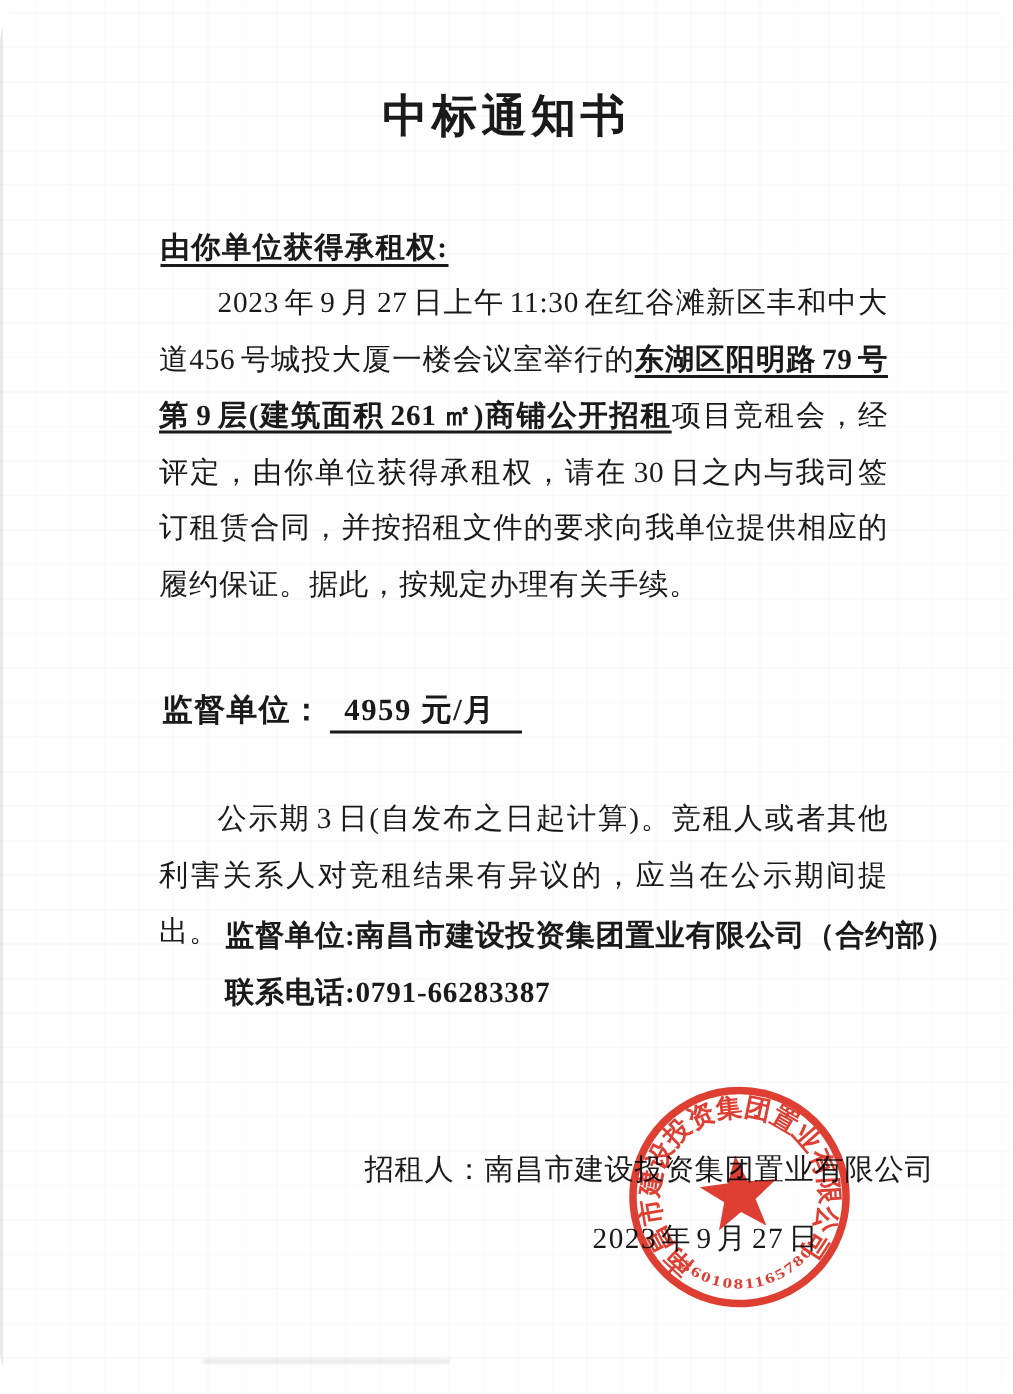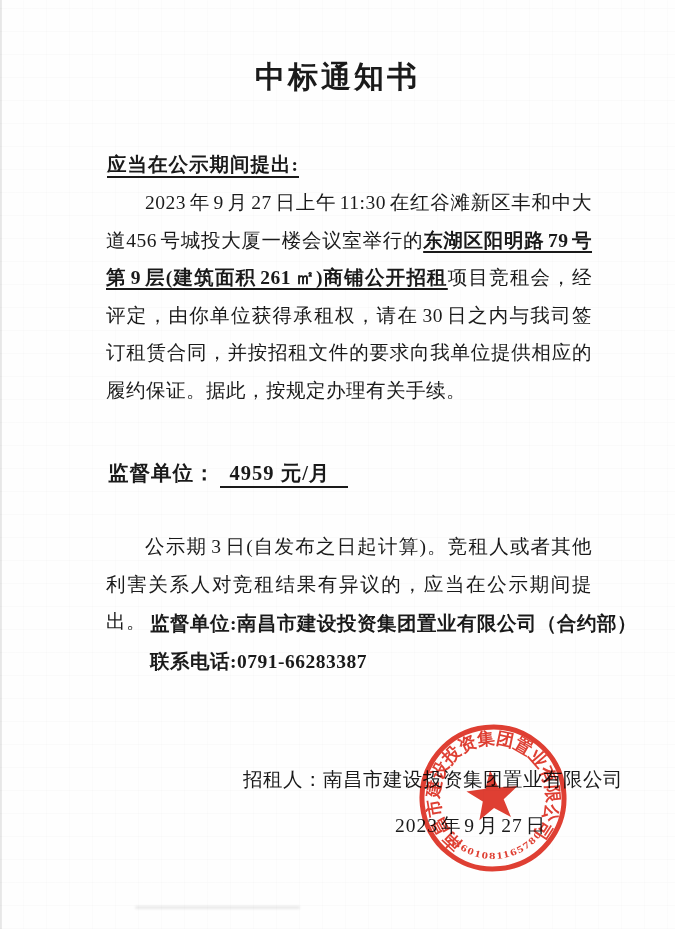--- a/index.html
+++ b/index.html
@@ -6,20 +6,21 @@
   .page {
     position:relative;
     width:675px; height:929px;
     background-color:#fefefe;
     background-image:
       repeating-linear-gradient(0deg, rgba(0,0,0,0.014) 0, rgba(0,0,0,0.014) 1px, transparent 1px, transparent 23px),
       repeating-linear-gradient(90deg, rgba(0,0,0,0.012) 0, rgba(0,0,0,0.012) 1px, transparent 1px, transparent 23px);
     font-family:"Liberation Serif","DejaVu Serif",serif;
     color:#1a1a1a;
     overflow:hidden;
+    border-radius:28px;
   }
   .edge-left {
     position:absolute; left:0; top:0; width:2px; height:100%;
     background:rgba(0,0,0,0.08);
   }
   .title {
     position:absolute; top:57px; left:0; width:100%; margin:0;
     text-align:center; font-size:30px; font-weight:bold; letter-spacing:3px;
   }
   .addressee {
@@ -77,21 +78,21 @@
   }
 </style>
 </head>
 <body>
 
 <div class="page" style="--seal-color: #dd2a1c;">
   <div class="edge-left"></div>
 
   <h1 class="title">中标通知书</h1>
 
-  <div class="addressee">应当在公示期间提出:</div>
+  <div class="addressee">由你单位获得承租权:</div>
 
   <p class="body para1"><span>2023 年 9 月 27 日上午 11:30 在红谷滩新区丰和中大道456 号城投大厦一楼会议室举行的</span><span class="em-underline">东湖区阳明路 79 号第 9 层(建筑面积 261 ㎡)商铺公开招租</span><span>项目竞租会，经评定，由你单位获得承租权，请在 30 日之内与我司签订租赁合同，并按招租文件的要求向我单位提供相应的履约保证。据此，按规定办理有关手续。</span></p>
 
   <div class="result"><span class="result-label">监督单位：</span><span class="result-value">4959 元/月</span></div>
 
   <p class="body notice">公示期 3 日(自发布之日起计算)。竞租人或者其他利害关系人对竞租结果有异议的，应当在公示期间提出。</p>
 
   <div class="line supervisor">监督单位:南昌市建设投资集团置业有限公司（合约部）</div>
   <div class="line phone">联系电话:0791-66283387</div>
 

